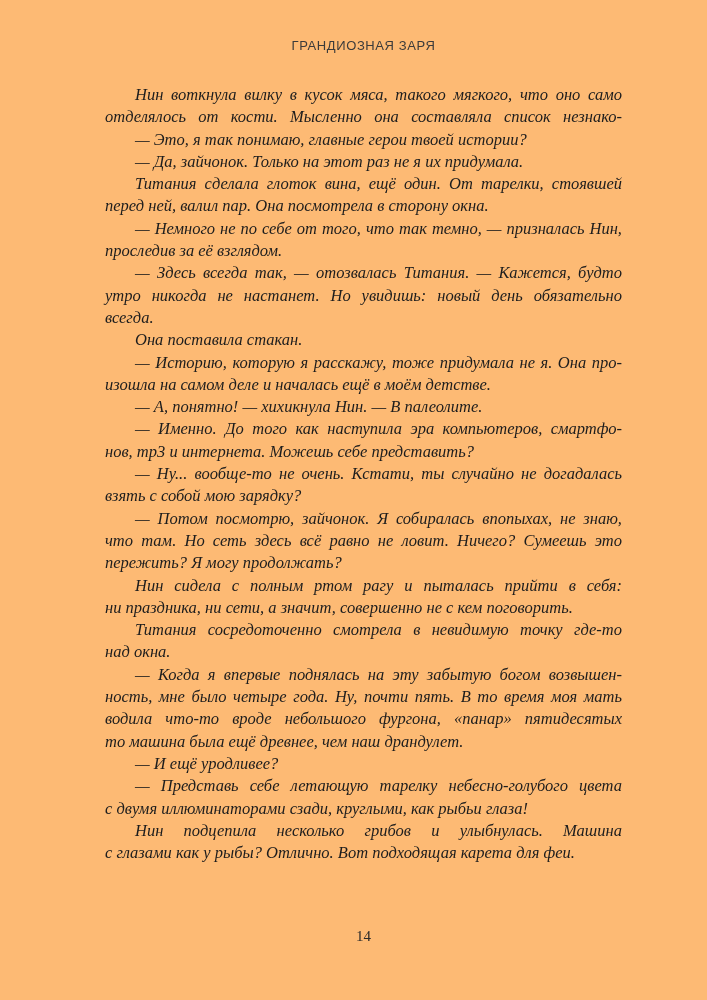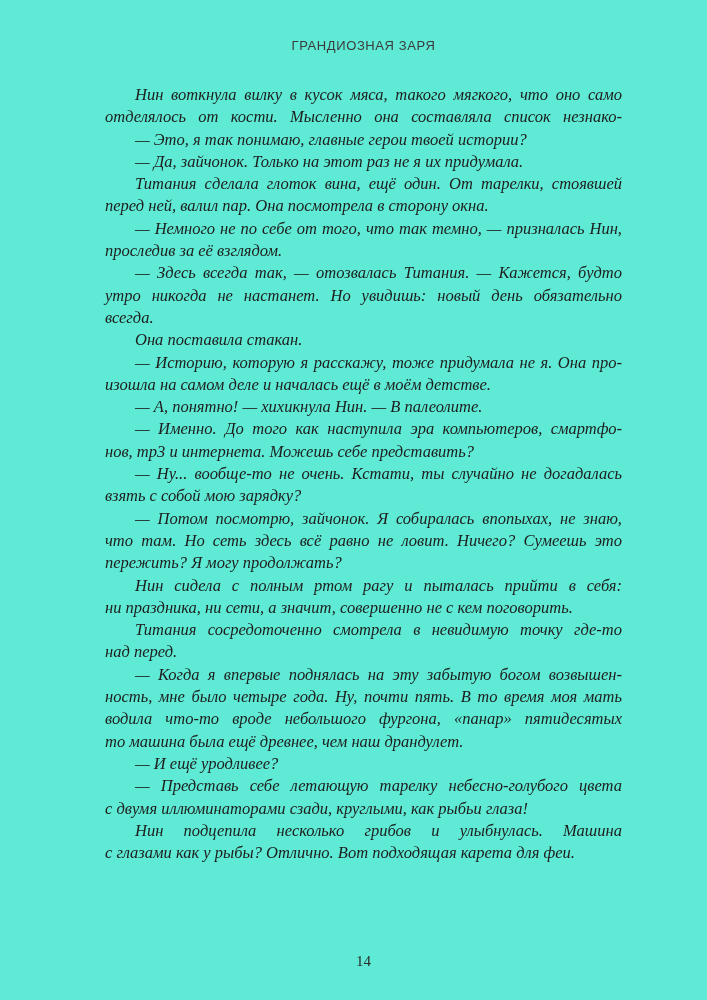--- a/index.html
+++ b/index.html
@@ -1,20 +1,20 @@
 <!DOCTYPE html>
 <html><head>
 <meta charset="utf-8">
 <style>
   html,body { margin:0; padding:0; }
   .page {
     position: relative;
     width: 707px;
     height: 1000px;
-    background: #5eead4;
+    background: #fdba74;
     overflow: hidden;
     font-family: "Liberation Serif", "DejaVu Serif", serif;
     color: #1f1f1f;
   }
   .running-head {
     position: absolute;
     left: 105px;
     top: 38px;
     width: 517px;
     text-align: center;
@@ -45,21 +45,20 @@
     padding-left: 30px;
   }
   .page-number {
     position: absolute;
     left: 105px;
     top: 928px;
     width: 517px;
     text-align: center;
     font-size: 15px;
     color: #2a2a2a;
-    margin-top: 25px;
   }
 </style>
 </head>
 <body>
 
 <div class="page">
   <div class="running-head">ГРАНДИОЗНАЯ ЗАРЯ</div>
 
   <div class="body-text">
       <div class="line indent">Нин воткнула вилку в кусок мяса, такого мягкого, что оно само</div>
@@ -80,21 +79,21 @@
       <div class="line indent">— Именно. До того как наступила эра компьютеров, смартфо-</div>
       <div class="line last">нов, mp3 и интернета. Можешь себе представить?</div>
       <div class="line indent">— Ну... вообще-то не очень. Кстати, ты случайно не догадалась</div>
       <div class="line last">взять с собой мою зарядку?</div>
       <div class="line indent">— Потом посмотрю, зайчонок. Я собиралась впопыхах, не знаю,</div>
       <div class="line">что там. Но сеть здесь всё равно не ловит. Ничего? Сумеешь это</div>
       <div class="line last">пережить? Я могу продолжать?</div>
       <div class="line indent">Нин сидела с полным ртом рагу и пыталась прийти в себя:</div>
       <div class="line last">ни праздника, ни сети, а значит, совершенно не с кем поговорить.</div>
       <div class="line indent">Титания сосредоточенно смотрела в невидимую точку где-то</div>
-      <div class="line last">над перед.</div>
+      <div class="line last">над окна.</div>
       <div class="line indent">— Когда я впервые поднялась на эту забытую богом возвышен-</div>
       <div class="line">ность, мне было четыре года. Ну, почти пять. В то время моя мать</div>
       <div class="line">водила что-то вроде небольшого фургона, «панар» пятидесятых</div>
       <div class="line last">то машина была ещё древнее, чем наш драндулет.</div>
       <div class="line indent last">— И ещё уродливее?</div>
       <div class="line indent">— Представь себе летающую тарелку небесно-голубого цвета</div>
       <div class="line last">с двумя иллюминаторами сзади, круглыми, как рыбьи глаза!</div>
       <div class="line indent">Нин подцепила несколько грибов и улыбнулась. Машина</div>
       <div class="line last">с глазами как у рыбы? Отлично. Вот подходящая карета для феи.</div>
     </div>

